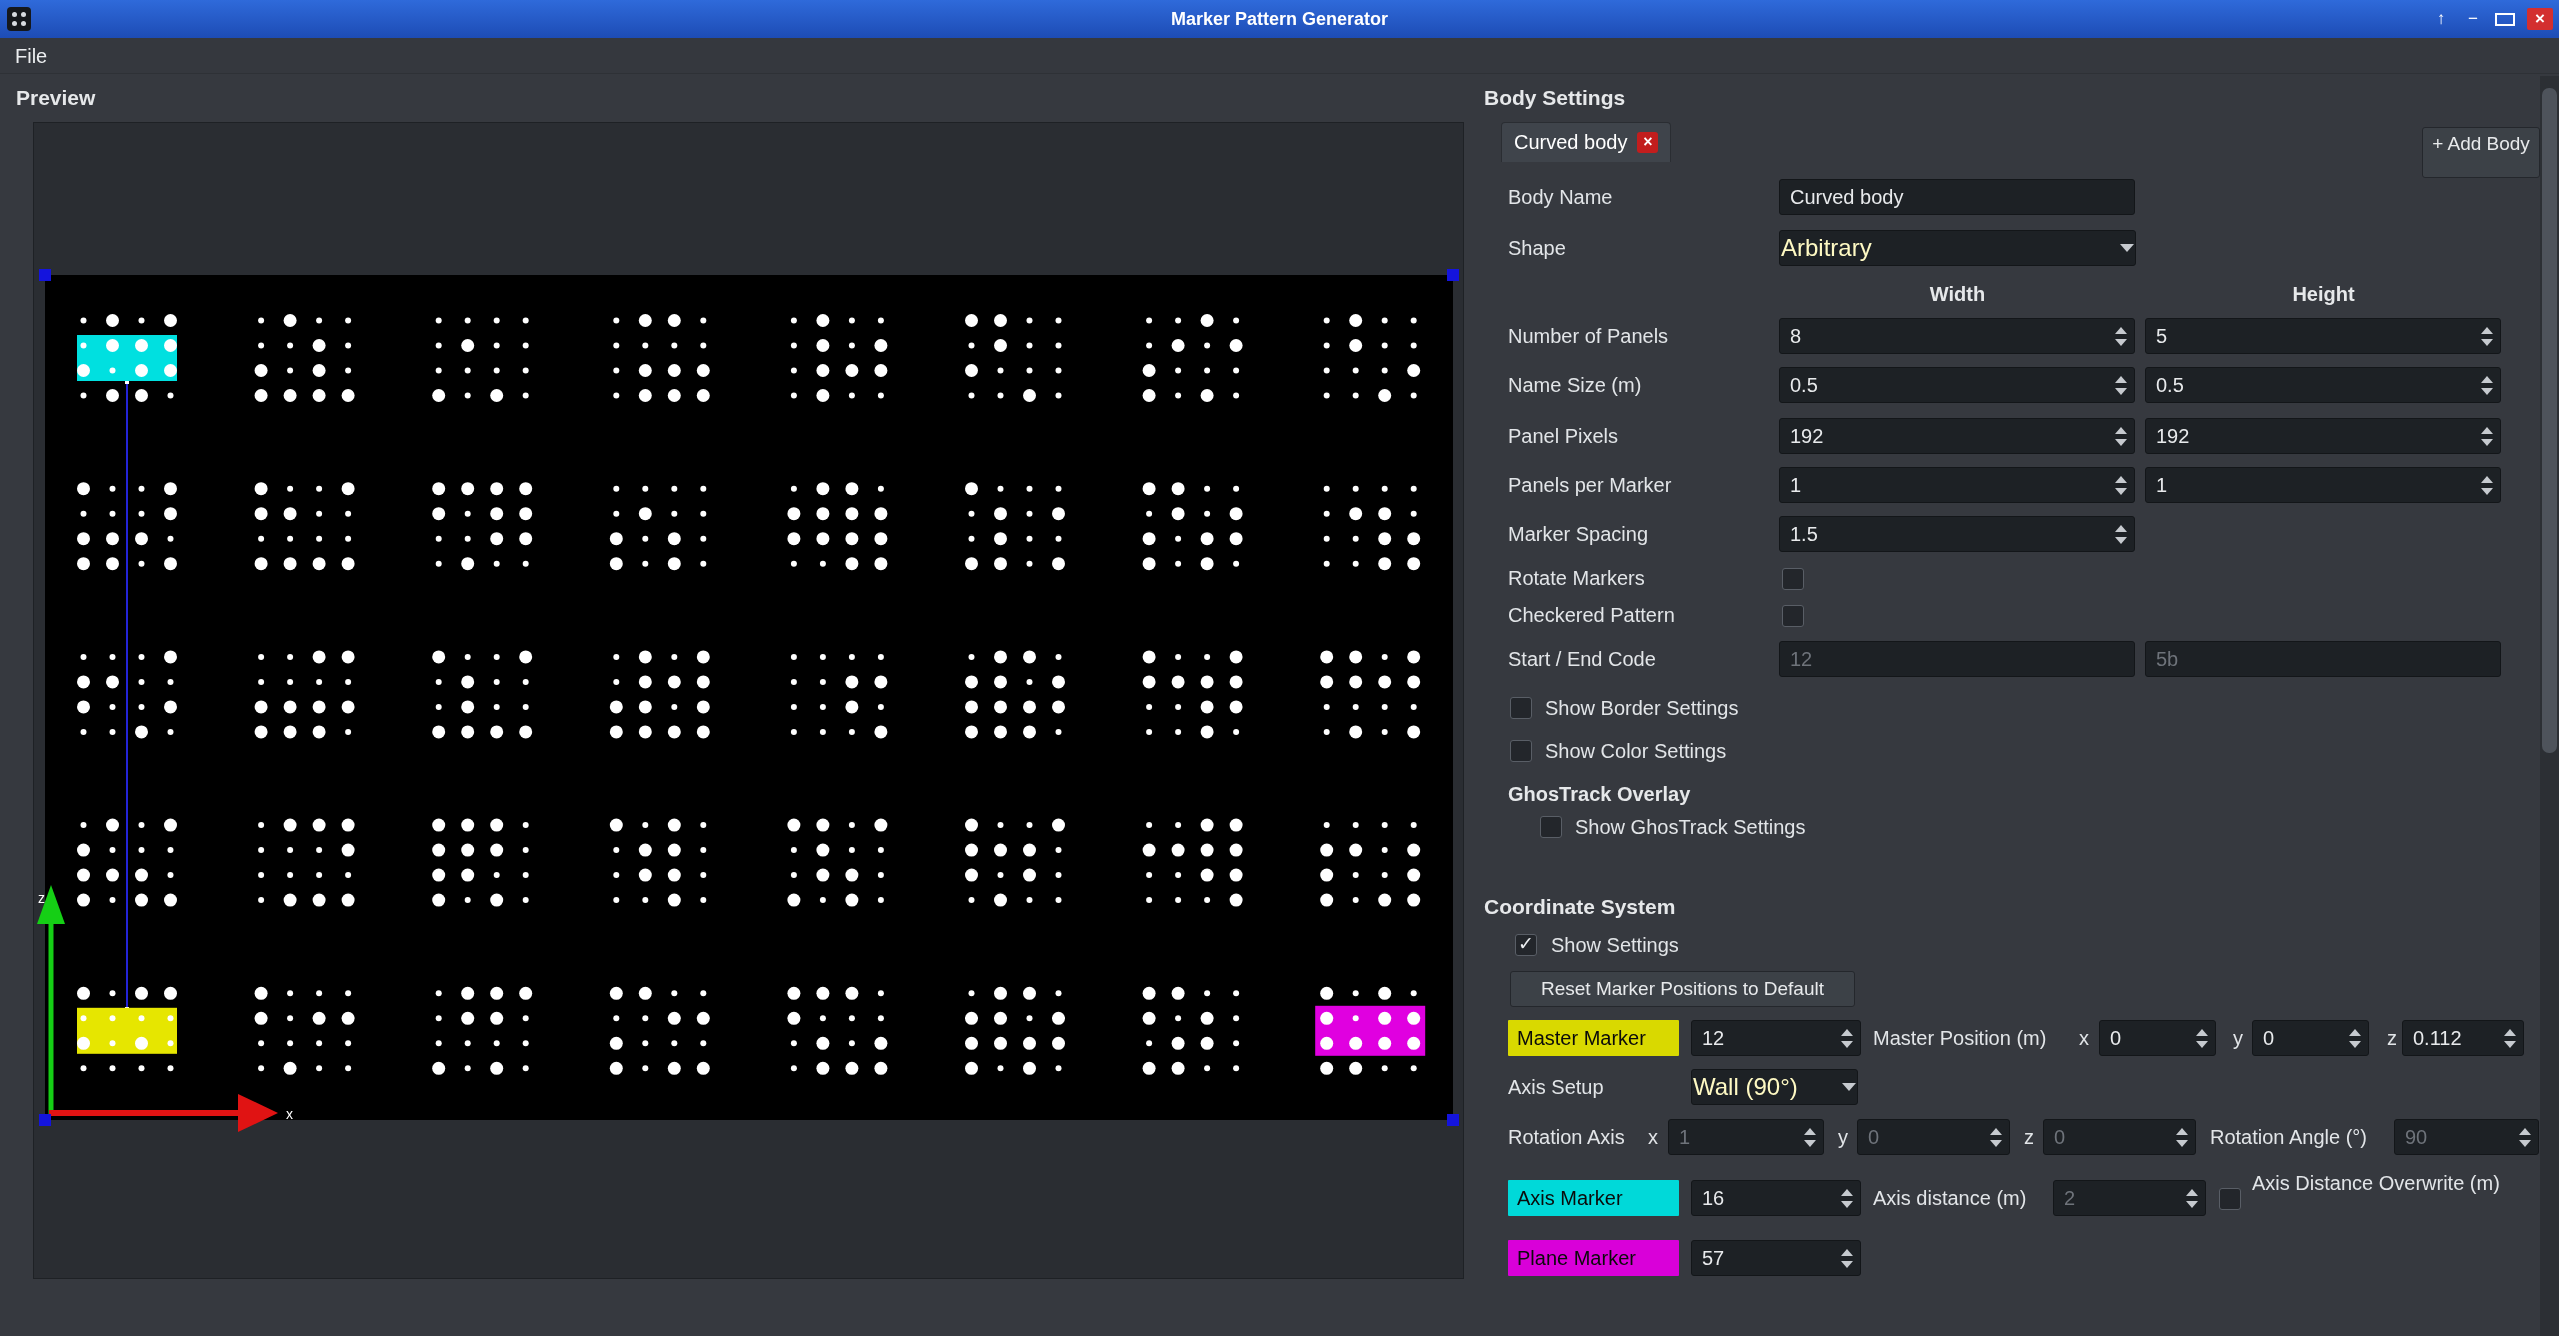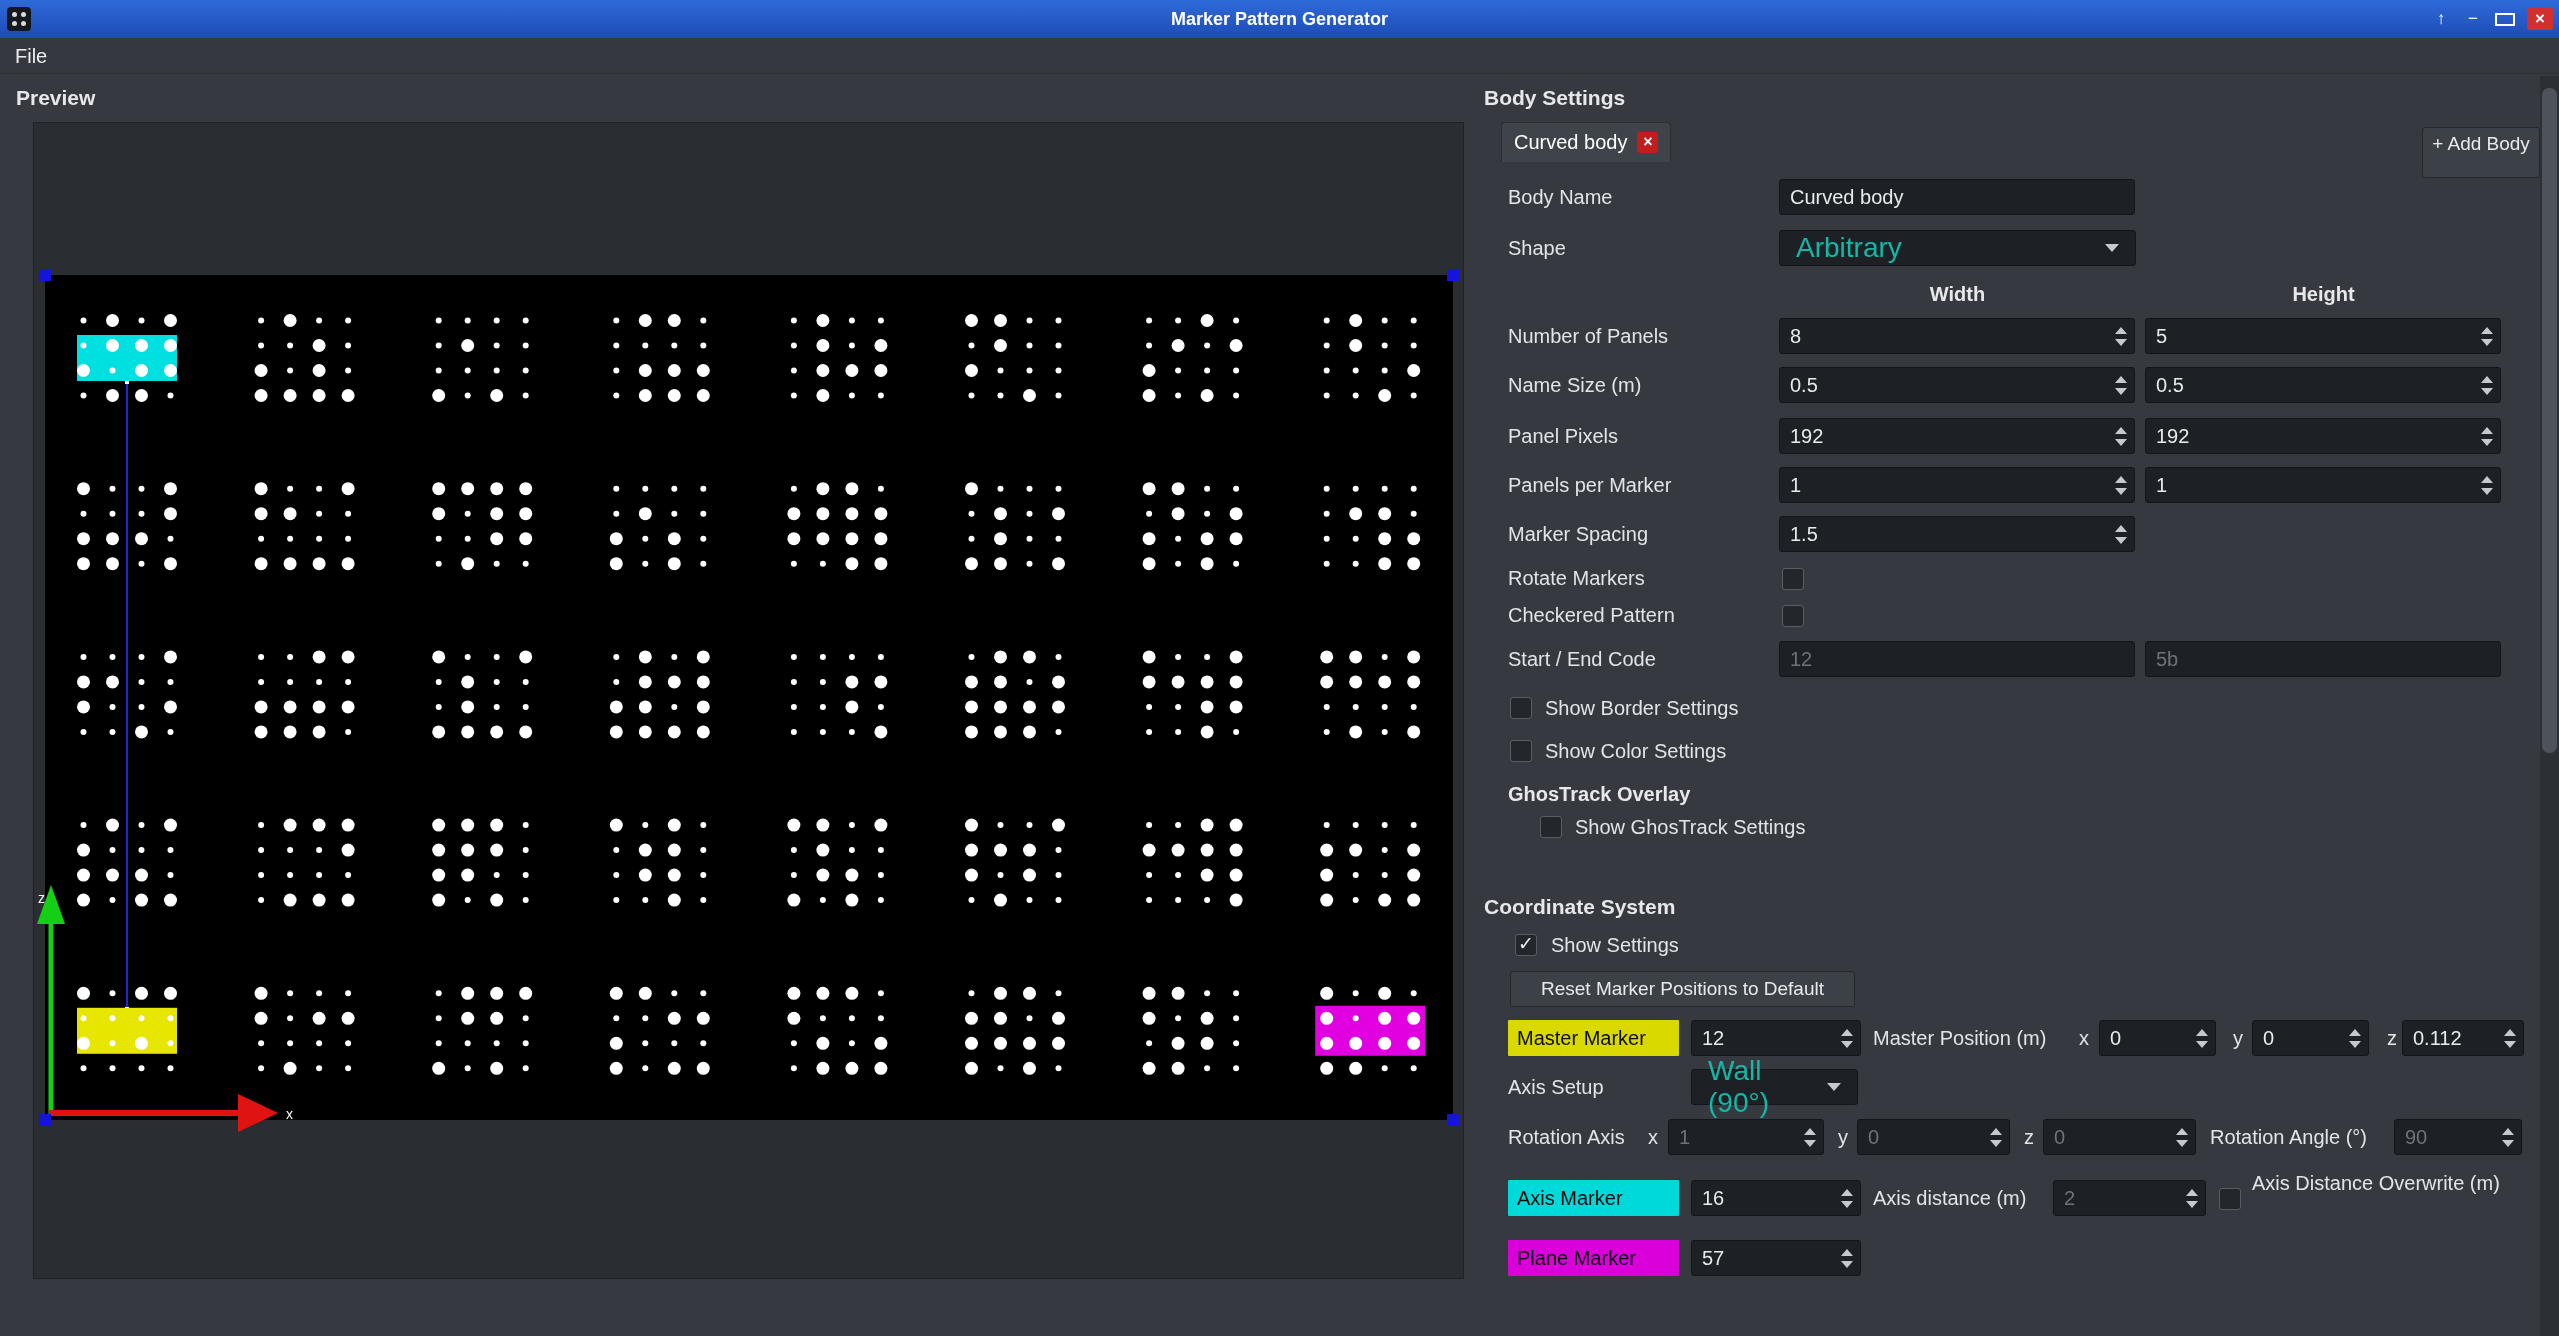--- a/index.html
+++ b/index.html
@@ -39,21 +39,21 @@
   .field,.spin,.dd{position:absolute;height:36px;background:#1d2125;border:1px solid #131619;border-radius:3px}
   .field{color:#e8eaec;font-size:20px;padding:0 10px;outline:none;font-family:inherit}
   .field::placeholder{color:#6e737a}
   .spin{display:flex}
   .spin input{flex:1;min-width:0;background:transparent;border:none;outline:none;color:#e8eaec;
     font-size:20px;padding:0 10px;font-family:inherit}
   .spin.dis input{color:#6e737a}
   .spin-btns{width:26px;display:flex;flex-direction:column;align-items:center;justify-content:center;gap:5px}
   .tri-up{width:0;height:0;border-left:6px solid transparent;border-right:6px solid transparent;border-bottom:7px solid #c6cacf}
   .tri-down{width:0;height:0;border-left:6px solid transparent;border-right:6px solid transparent;border-top:7px solid #c6cacf}
-  .dd{display:flex;align-items:center;justify-content:space-between;padding:0 16px;color:#14b8a6;font-size:28px}
+  .dd{display:flex;align-items:center;justify-content:space-between;padding:0 1px;color:#fef9c3;font-size:24px}
   .dd .tri-down{border-left-width:7px;border-right-width:7px;border-top-width:8px}
   .cb{position:absolute;width:22px;height:22px;background:#23262b;border:1px solid #595e66;border-radius:3px}
   .cb.checked::after{content:"✓";color:#eceef0;font-size:19px;font-weight:bold;position:absolute;
     left:50%;top:50%;transform:translate(-50%,-55%)}
   .btn{position:absolute;background:#3c4147;border:1px solid #24272c;border-radius:3px;color:#e8eaec;
     font-size:19px;text-align:center;white-space:nowrap}
   .tab{position:absolute;left:1501px;top:122px;height:40px;background:#3f444b;border:1px solid #2a2d32;
     border-bottom:none;border-radius:4px 4px 0 0;display:flex;align-items:center;gap:10px;
     padding:0 12px;font-size:20px;color:#fff}
   .tab-close{width:21px;height:21px;background:#c21d1d;border-radius:3px;color:#fff;font-size:16px;
@@ -1006,21 +1006,21 @@
   </div>
 <div class="lbl" style="left:2024px;top:1119px">z</div>
 <div class="spin dis" style="left:2043px;top:1119px;width:153px">
   <input value="0" style="">
 <div class="spin-btns">
       <div class="tri-up"></div>
       <div class="tri-down"></div>
     </div>
   </div>
 <div class="lbl" style="left:2210px;top:1119px">Rotation Angle (°)</div>
-<div class="spin dis" style="left:2394px;top:1119px;width:128px">
+<div class="spin dis" style="left:2394px;top:1119px;width:145px">
   <input value="90" style="">
 <div class="spin-btns">
       <div class="tri-up"></div>
       <div class="tri-down"></div>
     </div>
   </div>
 
 <div class="tag" style="left: 1508px; top: 1180px; background: rgb(0, 217, 217);">Axis Marker</div>
 <div class="spin" style="left:1691px;top:1180px;width:170px">
   <input value="16" style="">

